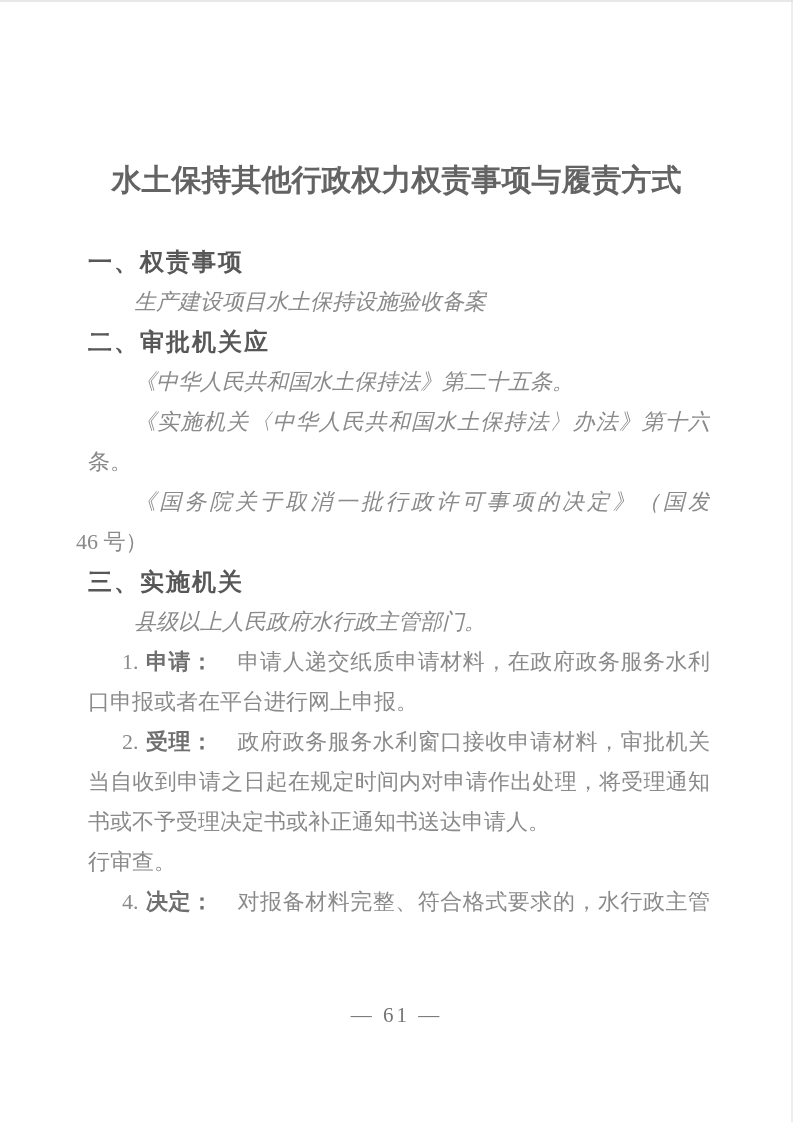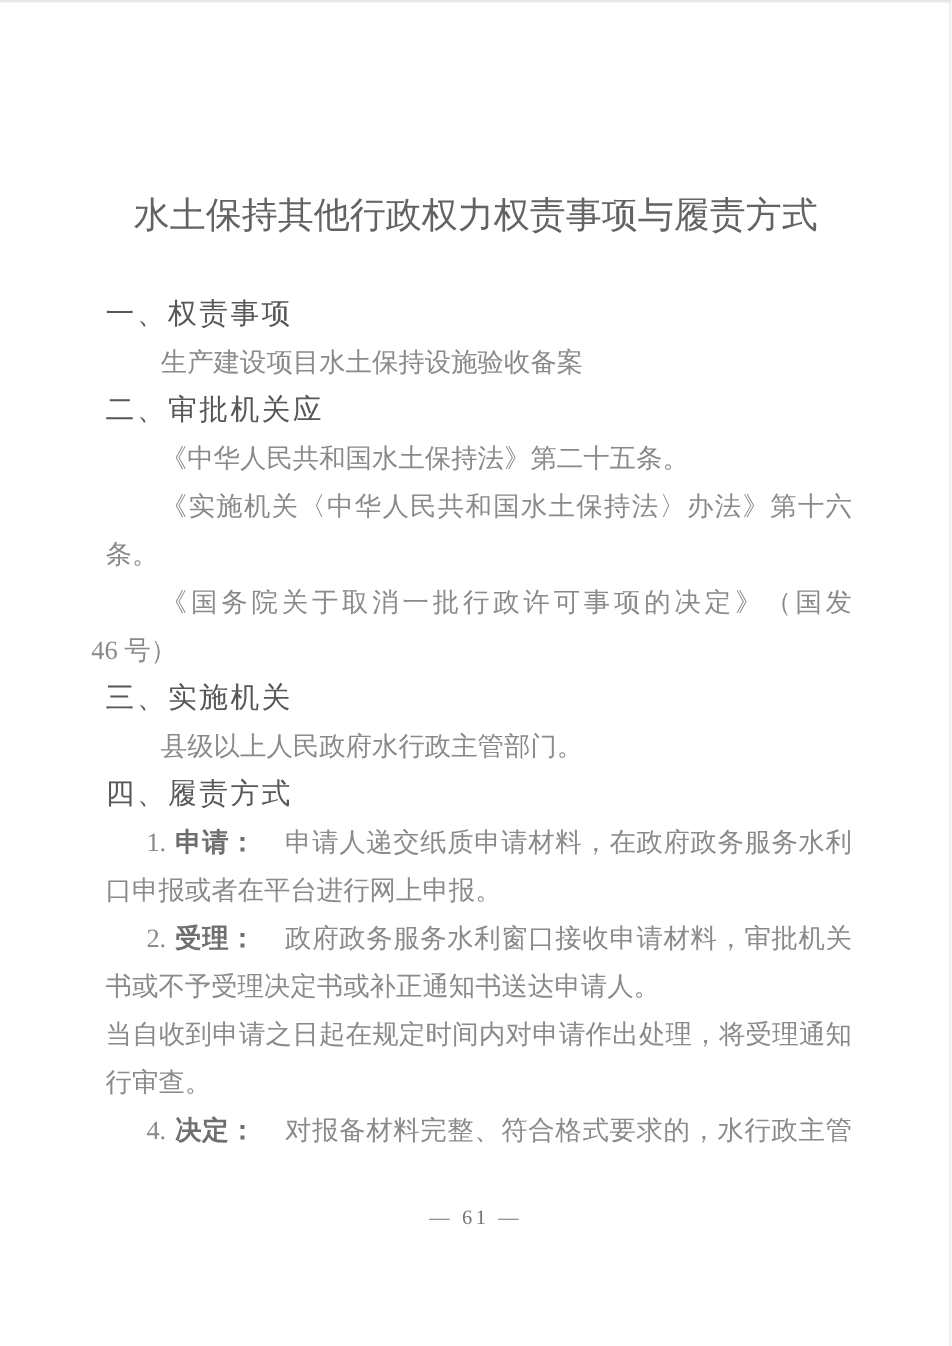--- a/index.html
+++ b/index.html
@@ -29,21 +29,21 @@
     background: var(--scan-edge, #dedede);
     opacity: 0.55;
   }
   .doc-title {
     position: absolute;
     top: 160px;
     left: 0;
     width: 100%;
     text-align: center;
     font-family: "Liberation Sans", "DejaVu Sans", sans-serif;
-    font-weight: normal;
+    font-weight: bold;
     font-size: 30px;
     line-height: 40px;
     letter-spacing: 0px;
     color: var(--title-text, #636363);
     margin: 0;
   }
   .content {
     position: absolute;
     top: 242px;
     left: 88px;
@@ -51,46 +51,46 @@
   }
   .line {
     height: 40px;
     line-height: 40px;
     font-size: 22px;
     color: var(--body-text, #8a8a8a);
     overflow: hidden;
   }
   .line.heading {
     font-family: "Liberation Sans", "DejaVu Sans", sans-serif;
-    font-weight: normal;
+    font-weight: bold;
     font-size: 24px;
     letter-spacing: 2px;
     color: var(--heading-text, #575757);
   }
-  .indent { padding-left: 46px; }
+  .indent { padding-left: 46px; font-style: italic; }
   .indent-num { padding-left: 34px; }
   .justify {
     text-align: justify;
     text-align-last: justify;
   }
   .hang { margin-left: -12px; }
   .num { margin-right: 7px; }
   .label {
     font-family: Liberation Serif, serif;
     font-weight: bold;
     color: var(--bold-label-text, #6f6f6f);
     margin-right: 24px;
   }
   .page-number {
     position: absolute;
     top: 1000px;
     left: 0;
     width: 100%;
     text-align: center;
-    font-size: 17px;
+    font-size: 21px;
     line-height: 30px;
     letter-spacing: 3px;
     color: var(--page-number-text, #757575);
   }
 </style>
 </head>
 <body>
 
 <div class="page">
   <div class="scan-top-edge"></div>
@@ -102,24 +102,23 @@
       <div class="line heading">一、权责事项</div>
       <div class="line body indent">生产建设项目水土保持设施验收备案</div>
       <div class="line heading">二、审批机关应</div>
       <div class="line body indent">《中华人民共和国水土保持法》第二十五条。</div>
       <div class="line body indent justify">《实施机关〈中华人民共和国水土保持法〉办法》第十六</div>
       <div class="line body">条。</div>
       <div class="line body indent justify">《国务院关于取消一批行政许可事项的决定》（国发〔2017〕</div>
       <div class="line body hang">46 号）</div>
       <div class="line heading">三、实施机关</div>
       <div class="line body indent">县级以上人民政府水行政主管部门。</div>
-      <div class="line heading">四、履责方式</div>
       <div class="line body indent-num justify"><span class="num">1.</span><b class="label">申请：</b>申请人递交纸质申请材料，在政府政务服务水利窗</div>
       <div class="line body">口申报或者在平台进行网上申报。</div>
       <div class="line body indent-num justify"><span class="num">2.</span><b class="label">受理：</b>政府政务服务水利窗口接收申请材料，审批机关应</div>
+      <div class="line body justify">当自收到申请之日起在规定时间内对申请作出处理，将受理通知</div>
       <div class="line body">书或不予受理决定书或补正通知书送达申请人。</div>
-      <div class="line body justify">当自收到申请之日起在规定时间内对申请作出处理，将受理通知</div>
       <div class="line body">行审查。</div>
       <div class="line body indent-num justify"><span class="num">4.</span><b class="label">决定：</b>对报备材料完整、符合格式要求的，水行政主管部</div>
     </div>
 
   <div class="page-number">— 61 —</div>
 </div>
 
 </body></html>

